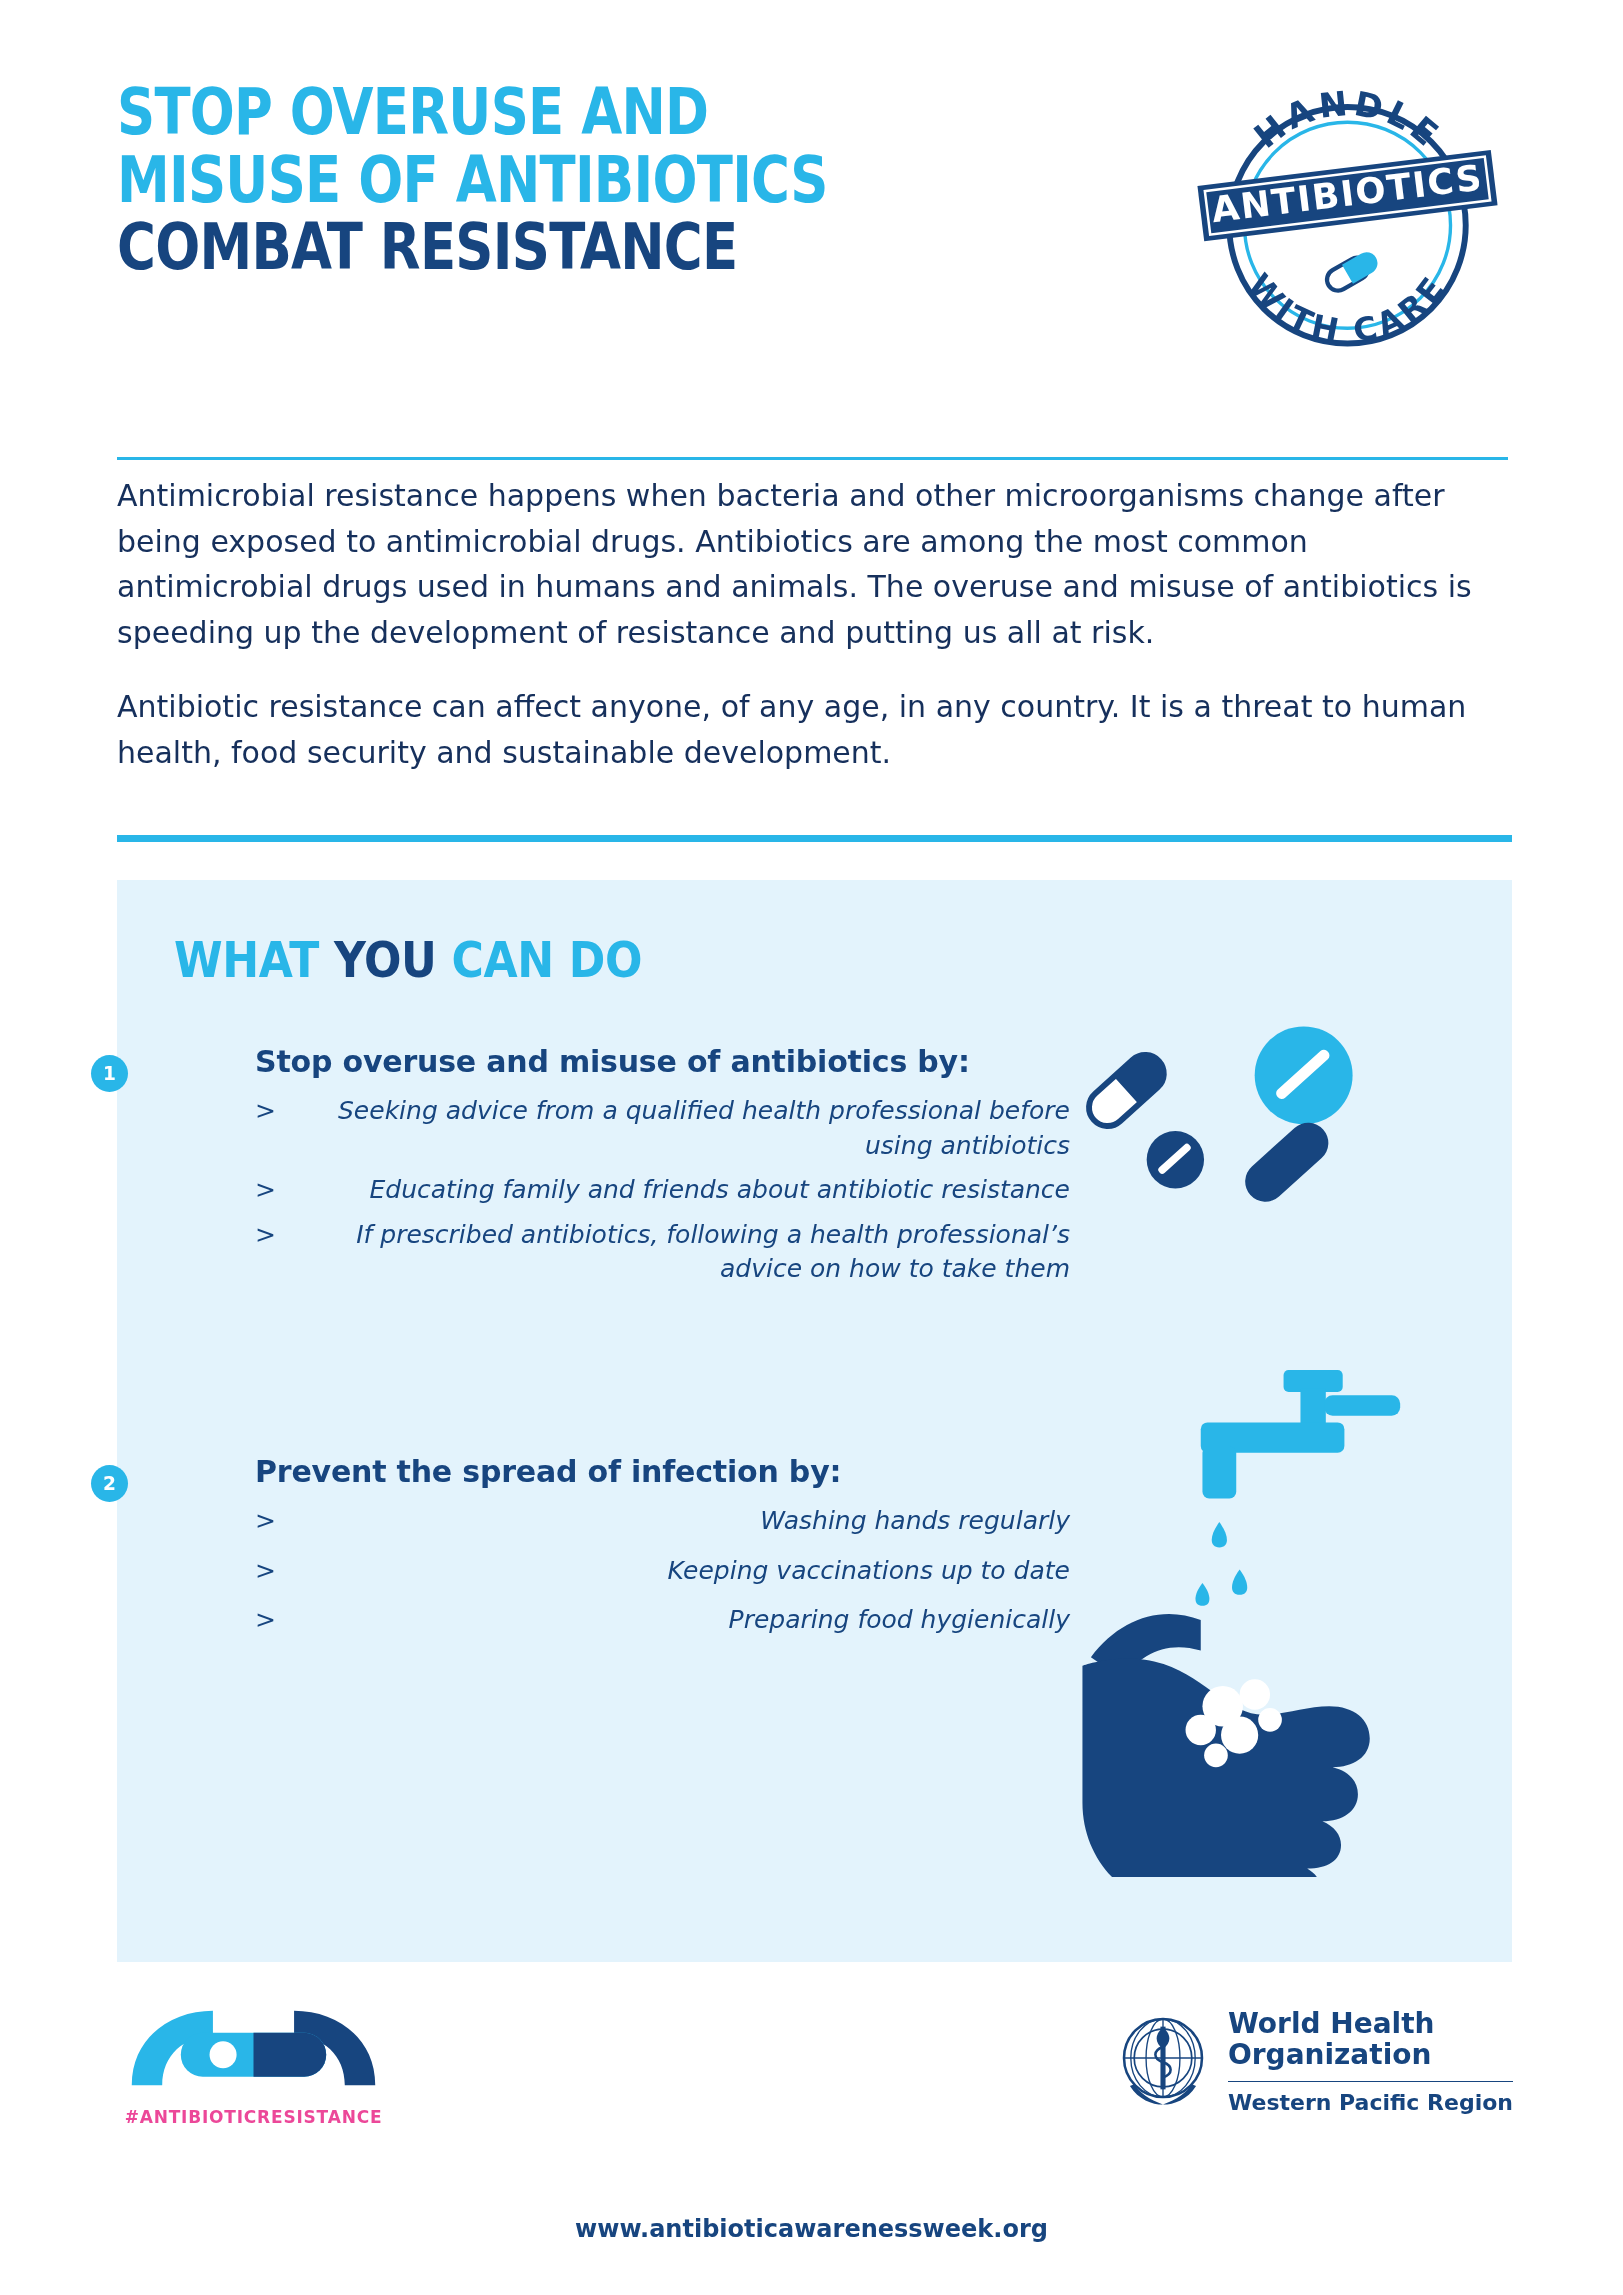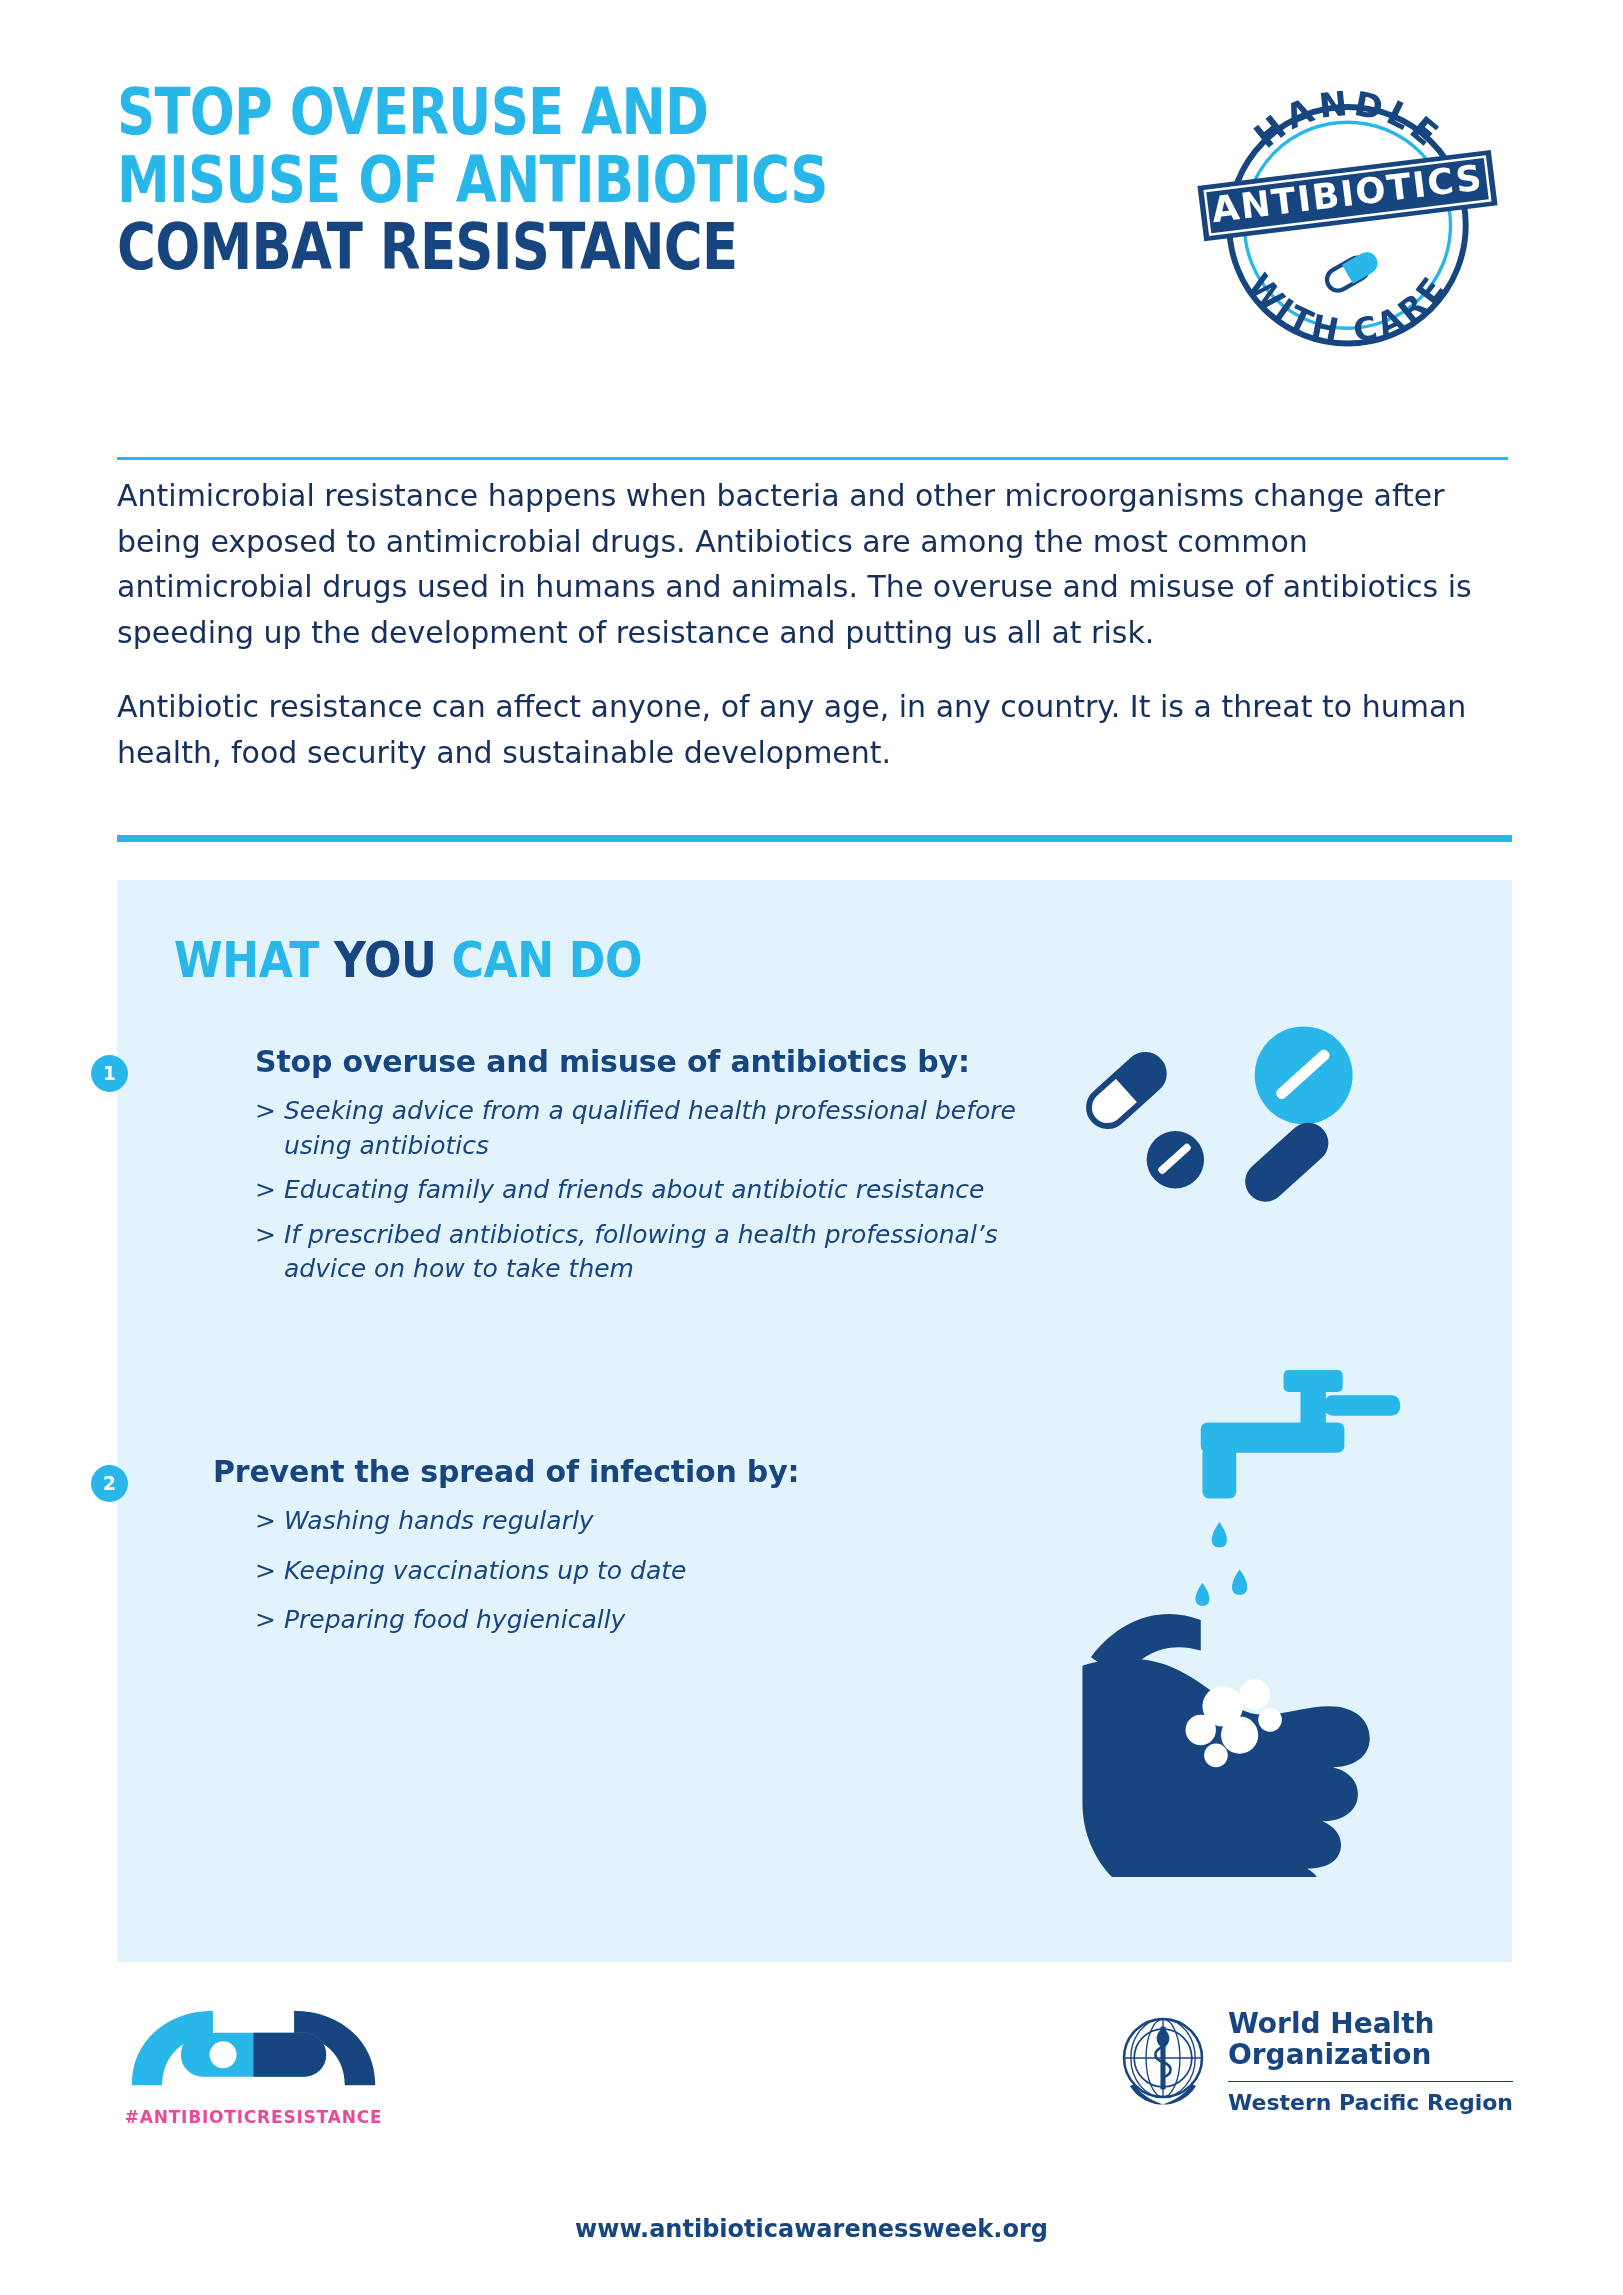--- a/index.html
+++ b/index.html
@@ -147,20 +147,21 @@
     font-family: "DejaVu Sans", sans-serif;
     font-size: 30px;
     font-weight: 700;
     color: #17457f;
     letter-spacing: -0.2px;
   }
   .bullets {
     margin: 10px 0 0 81px;
     padding: 0;
     list-style: none;
+    text-align: right;
   }
   .bullets li {
     font-family: "DejaVu Sans", sans-serif;
     font-style: italic;
     font-size: 25px;
     line-height: 1.38;
     color: #17457f;
     margin-bottom: 10px;
     padding-left: 29px;
     position: relative;
@@ -306,21 +307,21 @@
     <h3 style="margin-left:81px">Stop overuse and misuse of antibiotics by:</h3>
     <ul class="bullets">
       <li>Seeking advice from a qualified health professional before using antibiotics</li>
       <li>Educating family and friends about antibiotic resistance</li>
       <li>If prescribed antibiotics, following a health professional’s advice on how to take them</li>
     </ul>
   </div>
 
   <div class="num num-2">2</div>
   <div class="item item-2" style="position:absolute;left:174px;top:1454px;width:896px;">
-    <h3 style="margin-left:39px">Prevent the spread of infection by:</h3>
+    <h3 style="margin-left:81px">Prevent the spread of infection by:</h3>
     <ul class="bullets">
       <li>Washing hands regularly</li>
       <li>Keeping vaccinations up to date</li>
       <li>Preparing food hygienically</li>
     </ul>
   </div>
 
   <div class="pills">
     <svg width="304" height="211" viewBox="0 0 360 250" xmlns="http://www.w3.org/2000/svg">
 

